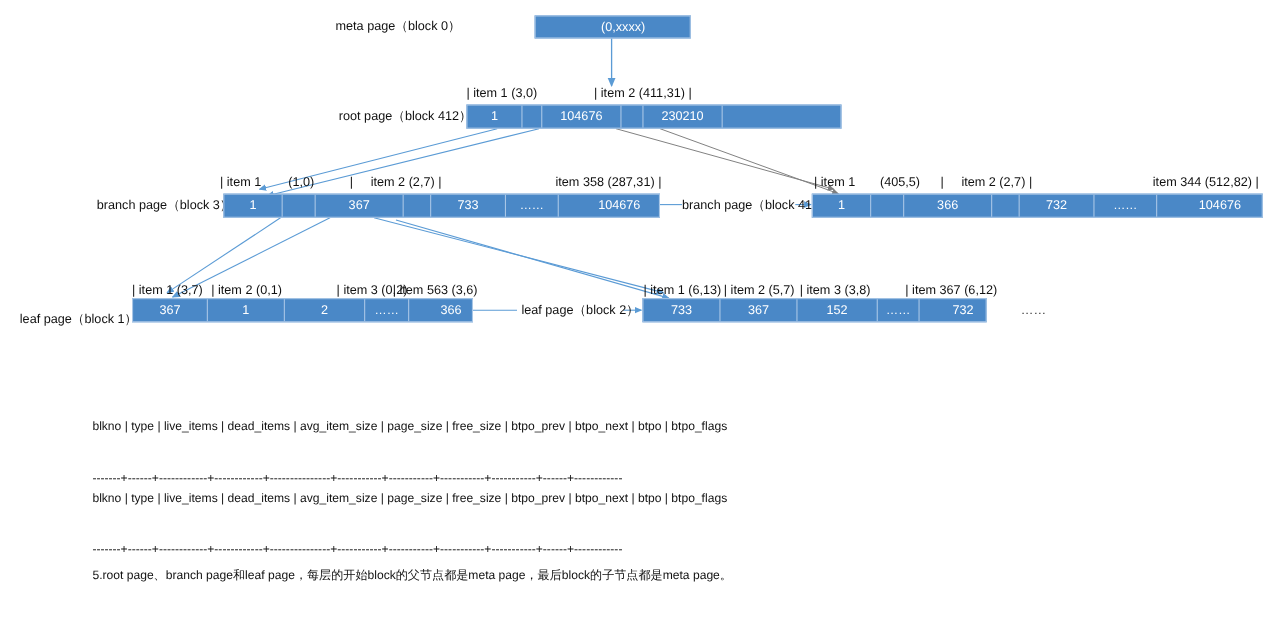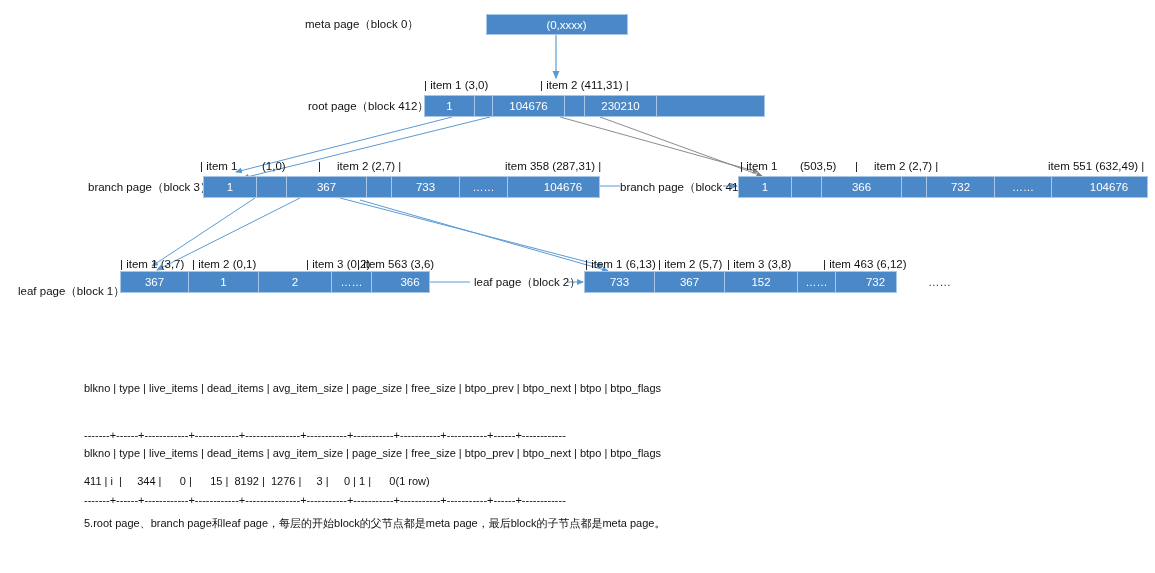--- a/index.html
+++ b/index.html
@@ -98,24 +98,24 @@
     <div class="cell" style="flex:0 0 53px;">1</div>
     <div class="cell blank" style="flex:0 0 30px;"></div>
     <div class="cell" style="flex:0 0 80px;">367</div>
     <div class="cell blank" style="flex:0 0 25px;"></div>
     <div class="cell" style="flex:0 0 68px;">733</div>
     <div class="cell dots" style="flex:1 1 auto;">……</div>
     <div class="cell" style="flex:0 0 72px;">104676</div>
   </div>
 
   <div class="abs itemhdr" style="left:740px;top:161px;">| item 1</div>
-  <div class="abs itemhdr" style="left:800px;top:161px;">(503,5)</div>
+  <div class="abs itemhdr" style="left:800px;top:161px;">(405,5)</div>
   <div class="abs itemhdr" style="left:855px;top:161px;">|</div>
   <div class="abs itemhdr" style="left:874px;top:161px;">item 2    (2,7)  |</div>
-  <div class="abs itemhdr" style="left:1048px;top:161px;">item 551 (632,49)  |</div>
+  <div class="abs itemhdr" style="left:1048px;top:161px;">item 344 (512,82)  |</div>
   <div class="abs rowlabel" style="left:620px;top:182px;">branch page（block 411）</div>
   <div class="page" style="left:738px;top:176px;width:410px;height:22px;">
     <div class="cell" style="flex:0 0 53px;">1</div>
     <div class="cell blank" style="flex:0 0 30px;"></div>
     <div class="cell" style="flex:0 0 80px;">366</div>
     <div class="cell blank" style="flex:0 0 25px;"></div>
     <div class="cell" style="flex:0 0 68px;">732</div>
     <div class="cell dots" style="flex:1 1 auto;">……</div>
     <div class="cell" style="flex:0 0 76px;">104676</div>
   </div>
@@ -129,35 +129,34 @@
     <div class="cell" style="flex:0 0 68px;">367</div>
     <div class="cell" style="flex:0 0 70px;">1</div>
     <div class="cell" style="flex:0 0 73px;">2</div>
     <div class="cell dots" style="flex:0 0 40px;">……</div>
     <div class="cell" style="flex:1 1 auto;">366</div>
   </div>
 
   <div class="abs itemhdr" style="left:585px;top:259px;">| item 1  (6,13)</div>
   <div class="abs itemhdr" style="left:658px;top:259px;">| item 2 (5,7)</div>
   <div class="abs itemhdr" style="left:727px;top:259px;">| item 3  (3,8)</div>
-  <div class="abs itemhdr" style="left:823px;top:259px;">| item 463 (6,12)</div>
+  <div class="abs itemhdr" style="left:823px;top:259px;">| item 367 (6,12)</div>
   <div class="abs rowlabel" style="left:474px;top:277px;">leaf page（block 2）</div>
   <div class="page" style="left:584px;top:271px;width:313px;height:22px;">
     <div class="cell" style="flex:0 0 70px;">733</div>
     <div class="cell" style="flex:0 0 70px;">367</div>
     <div class="cell" style="flex:0 0 73px;">152</div>
     <div class="cell dots" style="flex:0 0 38px;">……</div>
     <div class="cell" style="flex:1 1 auto;">732</div>
   </div>
   <div class="ellipsis-far" style="left:928px;top:276px;">……</div>
 
   <div class="sqlblock" style="left:84px;top:350px;">
     <div>blkno | type | live_items | dead_items | avg_item_size | page_size | free_size | btpo_prev | btpo_next | btpo | btpo_flags</div>
     <div>-------+------+------------+------------+---------------+-----------+-----------+-----------+-----------+------+------------</div>
-    <div>411 | i  |     344 |      0 |      15 |  8192 |  1276 |     3 |     0 | 1 |      0(1 row)</div>
   </div>
 
   <div class="sqlblock" style="left:84px;top:415px;">
     <div>blkno | type | live_items | dead_items | avg_item_size | page_size | free_size | btpo_prev | btpo_next | btpo | btpo_flags</div>
     <div>-------+------+------------+------------+---------------+-----------+-----------+-----------+-----------+------+------------</div>
     
   </div>
 
   <div class="notes" style="left:84px;top:490px;">
     <div>5.root page、branch page和leaf page，每层的开始block的父节点都是meta page，最后block的子节点都是meta page。</div>

